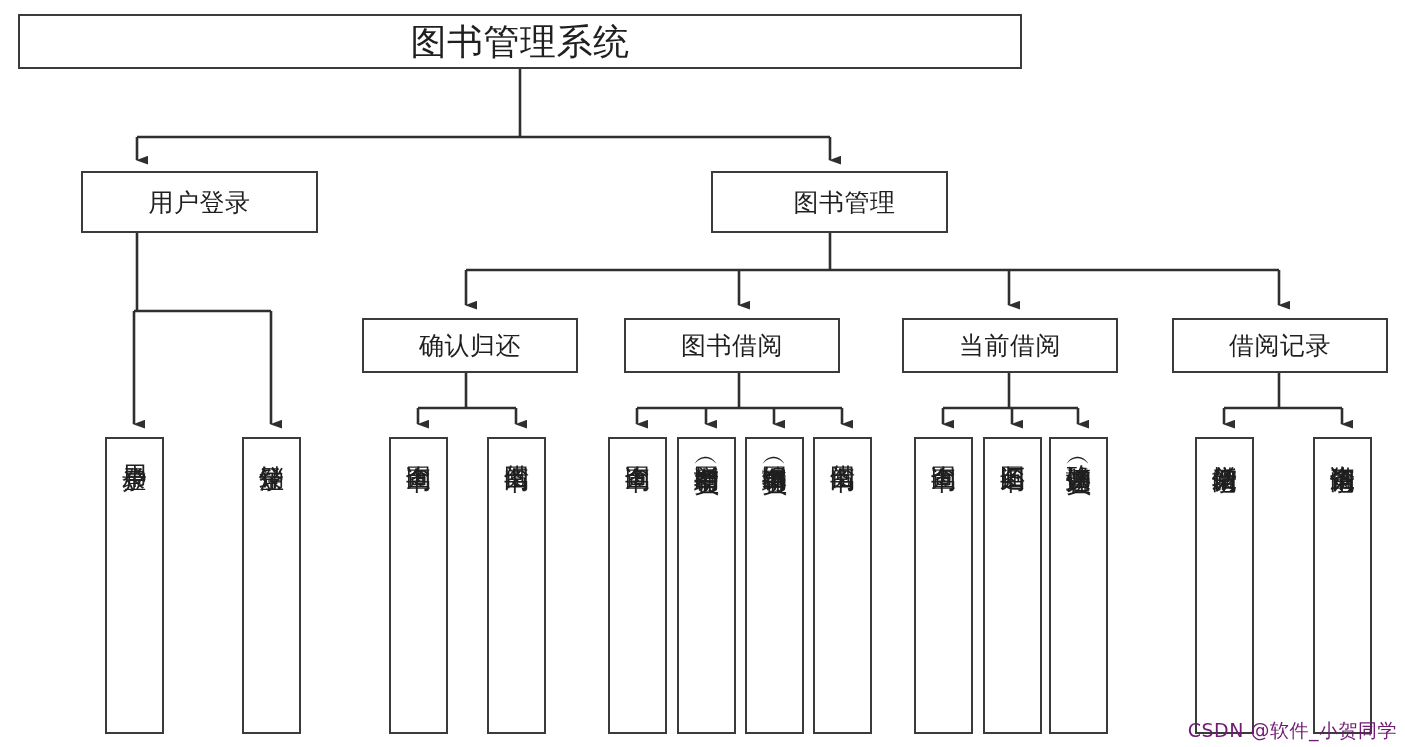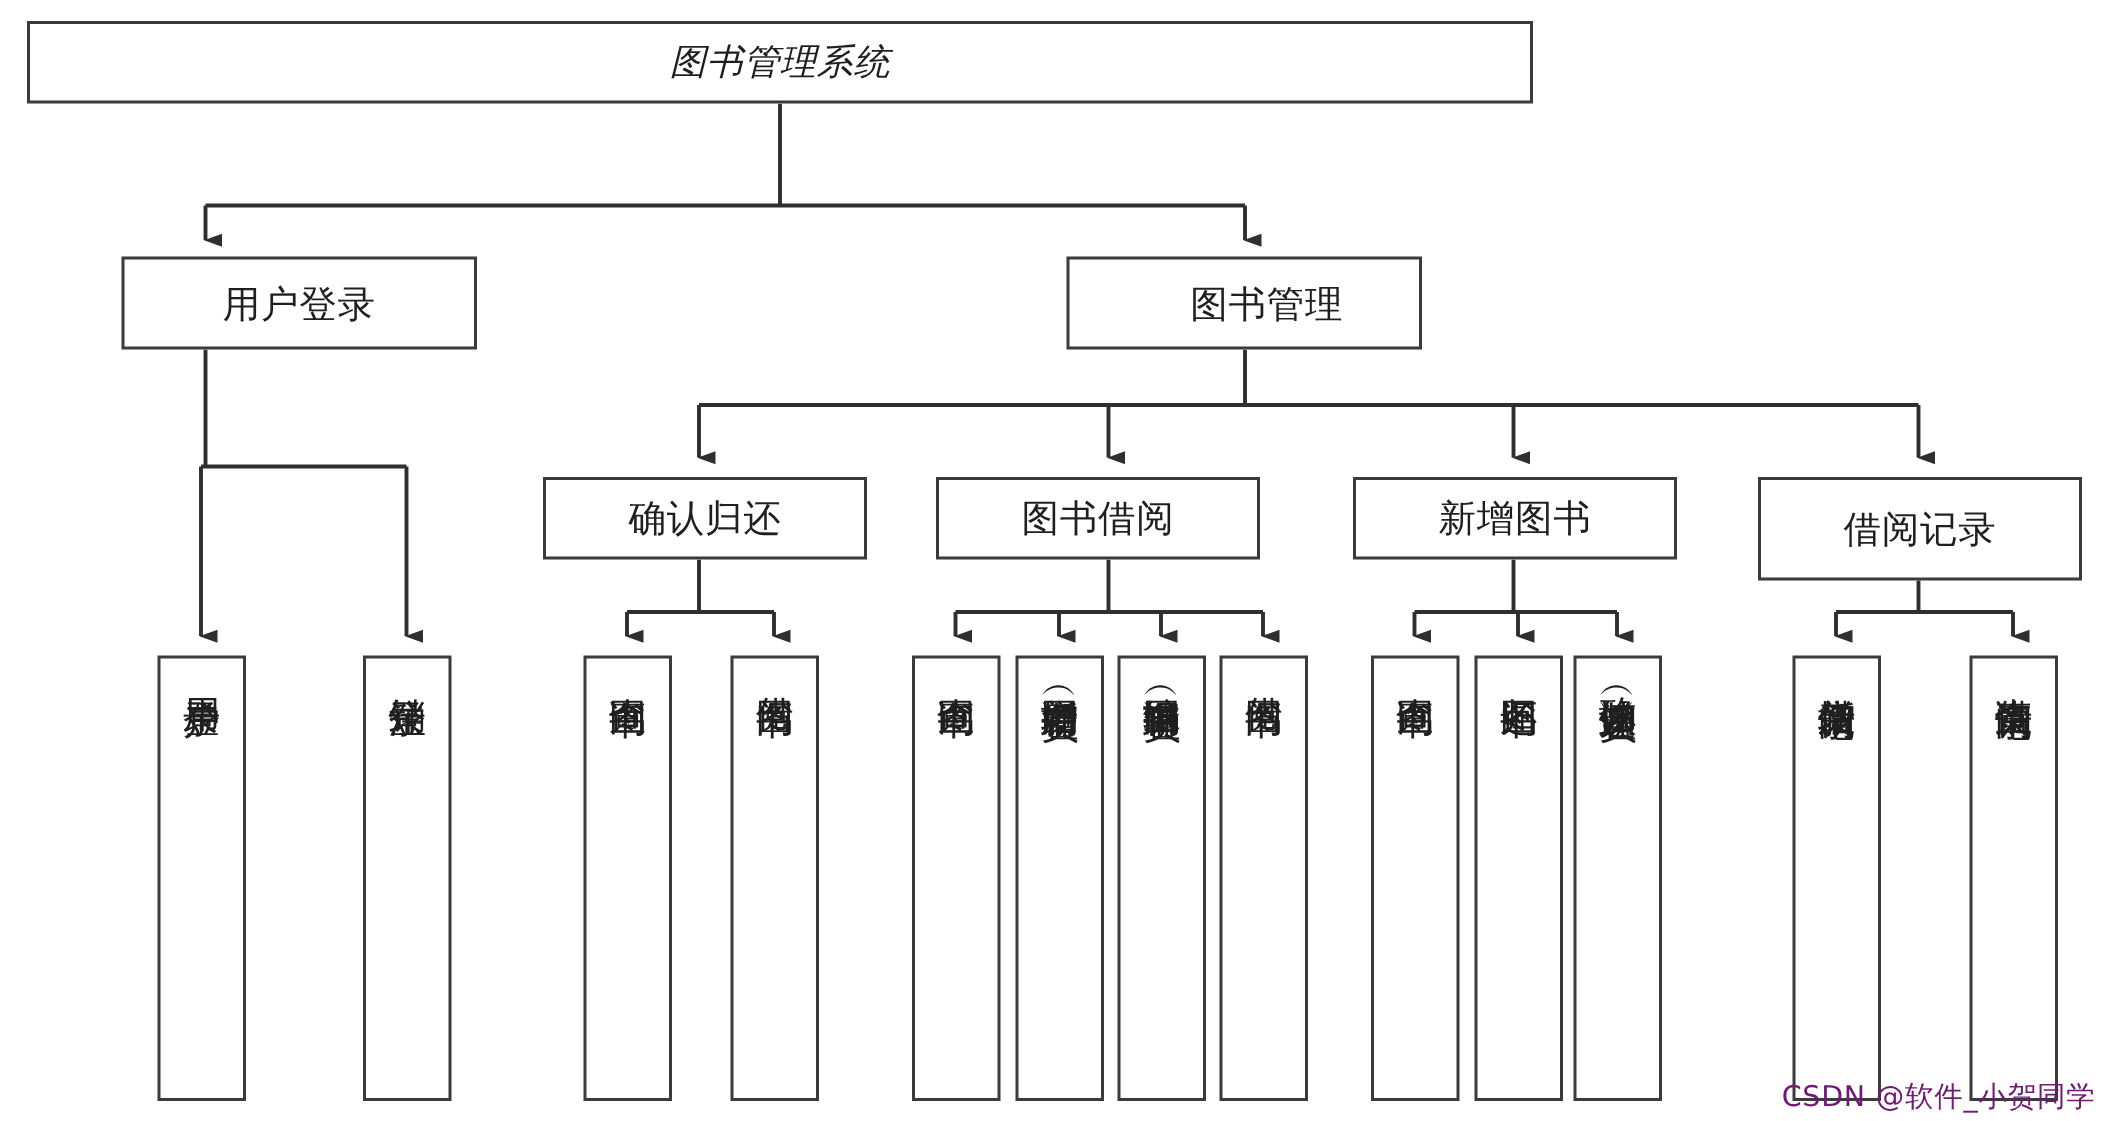--- a/index.html
+++ b/index.html
@@ -41,22 +41,21 @@
     color: #1f1f1f;
     line-height: 1.16;
     letter-spacing: 0.5px;
     white-space: nowrap;
   }
   
   .node.horiz .label {
     font-size: 25px;
   }
   .node.root .label {
-    font-size: 24px;
-    font-style: italic;
+    font-size: 36px;
   }
   
   .node.vert {
     align-items: flex-start;
     padding-top: 6px;
   }
   .node.vert .label {
     writing-mode: vertical-rl;
     text-orientation: upright;
     font-size: 25px;
@@ -144,24 +143,24 @@
 
   <div class="node horiz" style="left:362px; top:318px; width:216px; height:55px;">
     <span class="label">确认归还</span>
   </div>
 
   <div class="node horiz" style="left:624px; top:318px; width:216px; height:55px;">
     <span class="label">图书借阅</span>
   </div>
 
   <div class="node horiz" style="left:902px; top:318px; width:216px; height:55px;">
-    <span class="label">新增图书</span>
-  </div>
-
-  <div class="node horiz" style="left:1172px; top:318px; width:216px; height:69px;">
+    <span class="label">当前借阅</span>
+  </div>
+
+  <div class="node horiz" style="left:1172px; top:318px; width:216px; height:55px;">
     <span class="label">借阅记录</span>
   </div>
 
   <div class="node vert" style="left:105px; top:437px; width:59px; height:297px;">
     <span class="label">用户登录</span>
   </div>
 
   <div class="node vert" style="left:242px; top:437px; width:59px; height:297px;">
     <span class="label">注销登录</span>
   </div>

